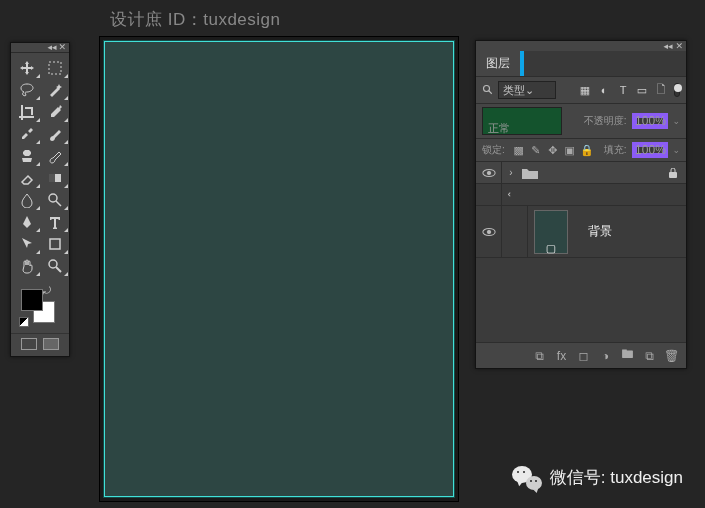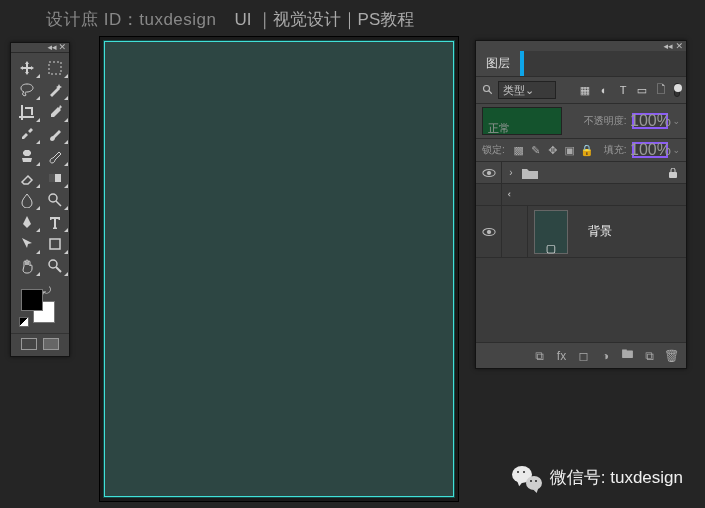--- a/index.html
+++ b/index.html
@@ -1,17 +1,17 @@
 <!DOCTYPE html>
 <html><head>
 <meta charset="utf-8">
 <style>
 *{box-sizing:border-box;margin:0;padding:0;font-family:"PingFang SC","Microsoft YaHei",sans-serif}
 body{width:705px;height:508px;background:#252525;color:#b8b8b8;position:relative;overflow:hidden}
-.header{position:absolute;top:8px;left:0;right:0;padding:0 46px;display:flex;align-items:center;gap:18px;font-size:17px;color:#888}
+.header{position:absolute;top:8px;left:0;right:0;padding:0 110px;display:flex;align-items:center;gap:18px;font-size:17px;color:#888}
 .header .author{letter-spacing:.5px}
 .header .tags{color:#aaa;font-weight:500}
 
 .toolbox{position:absolute;left:10px;top:42px;width:60px;background:#454545;border:1px solid #131313;box-shadow:0 0 4px rgba(0,0,0,.5)}
 .toolbox-header{height:10px;background:#454545;border-bottom:1px solid #2a2a2a;display:flex;justify-content:flex-end;align-items:center;padding:0 3px;gap:2px}
 .toolbox-header span{font-size:9px;color:#bbb;line-height:1}
 .tool-grid{display:grid;grid-template-columns:1fr 1fr;gap:0;padding:4px 2px}
 .tool{width:28px;height:22px;display:flex;align-items:center;justify-content:center;cursor:pointer;position:relative}
 .tool svg{width:16px;height:16px;fill:#d0d0d0}
 .tool .corner{position:absolute;right:1px;bottom:1px;width:0;height:0;border-right:4px solid #ccc;border-top:4px solid transparent}
@@ -33,21 +33,21 @@
 .layers-tab{padding:4px 10px;background:#454545;font-size:12px;color:#ddd;border-right:4px solid #0ea5e9}
 .filter-row{display:flex;align-items:center;gap:4px;padding:4px 6px;border-top:1px solid #2d2d2d;border-bottom:1px solid #2d2d2d}
 .filter-search{width:12px;height:12px}
 .filter-select{flex:0 0 58px;height:18px;background:#3a3a3a;border:1px solid #222;display:flex;align-items:center;padding:0 4px;font-size:11px}
 .filter-icons{display:flex;gap:5px;margin-left:auto}
 .filter-icons span{width:14px;height:14px;display:flex;align-items:center;justify-content:center;font-size:11px;color:#ccc}
 .switch{width:6px;height:14px;background:#333;border-radius:3px;border:1px solid #222;position:relative;margin-left:2px}
 .switch::after{content:"";position:absolute;top:0;left:-1px;width:8px;height:8px;background:#ddd;border-radius:50%}
 .blend-row,.lock-row{display:flex;align-items:center;gap:4px;padding:3px 6px;border-bottom:1px solid #2d2d2d;font-size:11px}
 .blend-select{flex:0 0 80px;height:18px;background:#14532d;border:1px solid #222;padding:13px 5px;display:flex;align-items:flex-start;color:#999}
-.pct-box{width:36px;height:16px;background:#3a3a3a;border:2px solid #8b5cf6;display:flex;align-items:center;justify-content:center;font-size:16px;color:#999;margin-left:2px}
+.pct-box{width:36px;height:16px;background:#3a3a3a;border:5px solid #8b5cf6;display:flex;align-items:center;justify-content:center;font-size:12px;color:#999;margin-left:2px}
 .lbl{color:#999;font-size:10px}
 .lock-row .lock-icons{display:flex;gap:5px;margin-left:4px}
 .lock-row .lock-icons span{width:12px;height:12px;font-size:11px;color:#aaa;display:flex;align-items:center;justify-content:center}
 .layer-list{min-height:180px;background:#3b3b3b}
 .layer-row{display:flex;align-items:center;border-bottom:1px solid #2d2d2d;min-height:22px}
 .vis{width:26px;display:flex;align-items:center;justify-content:center;border-right:1px solid #2d2d2d;align-self:stretch}
 .vis svg{width:14px;height:10px;fill:#bbb;stroke:#bbb}
 .twisty{width:18px;text-align:center;color:#bbb;font-size:10px}
 .group-row{height:22px;background:#444}
 .group-row .folder{width:16px;height:12px;fill:#bbb;margin-left:2px}
@@ -70,21 +70,20 @@
 .wechat-icon .b2::after{content:"";position:absolute;right:3px;bottom:-3px;width:0;height:0;border-top:4px solid #cfcfcf;border-left:2px solid transparent;border-right:3px solid transparent;transform:rotate(-18deg)}
 .wechat-icon .d{position:absolute;width:2px;height:2px;background:#252525;border-radius:50%}
 </style>
 </head>
 <body>
 
 <div class="header">
   <span class="author">
     <span>设计庶 ID：</span><span>tuxdesign</span>
   </span>
-  <span class="tags">UI ｜视觉设计｜PS教程</span>
 </div>
 
 <div class="toolbox">
   <div class="toolbox-header">
     <span>◂◂</span>
     <span>✕</span>
   </div>
   <div class="tool-grid" id="tool-grid">
       <div class="tool">
         <svg viewBox="0 0 16 16">

